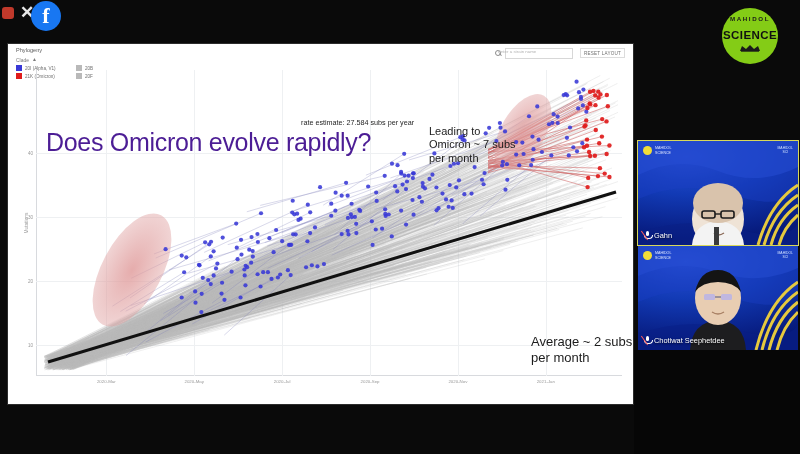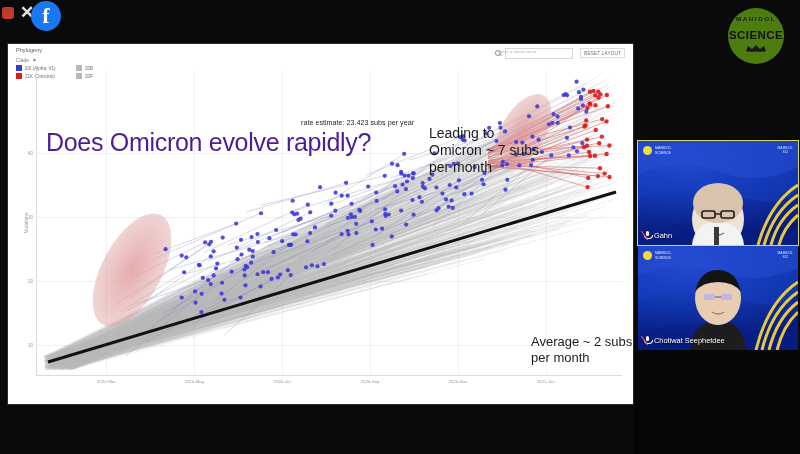--- a/index.html
+++ b/index.html
@@ -9,22 +9,22 @@
   
   #fb-overlay{position:absolute;left:0;top:0;width:72px;height:34px;z-index:40;}
   .fb-chip{position:absolute;left:2px;top:7px;width:12px;height:12px;border-radius:3px;background:#c0392b;}
   .fb-x{position:absolute;left:18px;top:4px;width:18px;height:18px;color:#e8e8e8;font-size:17px;line-height:18px;text-align:center;font-weight:600;}
   .fb-word{position:absolute;left:36px;top:9px;font-size:6px;color:#9b9b9b;letter-spacing:.3px;}
   .fb-circle{position:absolute;left:31px;top:1px;width:30px;height:30px;border-radius:50%;
     background:#1877f2;color:#fff;font-family:"Liberation Serif",serif;font-weight:700;
     font-size:22px;line-height:29px;text-align:center;}
 
   
-  #logo{position:absolute;right:16px;top:8px;width:56px;height:56px;border-radius:50%;
-    background:#4d7c0f;z-index:40;}
+  #logo{position:absolute;right:22px;top:8px;width:56px;height:56px;border-radius:50%;
+    background:#84cc16;z-index:40;}
   .logo-arc{position:absolute;left:0;top:7px;width:56px;text-align:center;font-size:6.2px;
     font-weight:700;color:#1a1a1a;letter-spacing:1.6px;}
   .logo-main{position:absolute;left:0;top:21px;width:56px;text-align:center;font-size:11.5px;
     font-weight:700;color:#111;letter-spacing:.4px;}
   .logo-crown{position:absolute;left:17px;top:36px;width:22px;height:8px;}
 
   
   #panel{position:absolute;left:8px;top:44px;width:625px;height:360px;background:#fff;
     box-shadow:0 0 0 1px #2c2c2c;overflow:hidden;}
 
@@ -58,21 +58,21 @@
   #ylab{position:absolute;left:-20px;top:50%;transform:translateY(-50%) rotate(-90deg);
     transform-origin:center;font-size:4.8px;color:#9a9a9a;white-space:nowrap;}
 
   #svgplot{position:absolute;left:0;top:0;width:586px;height:306px;}
 
   
   .anno{position:absolute;color:#1c1c1c;line-height:1.22;white-space:pre-line;}
   #title-main{position:absolute;left:38px;top:84px;font-size:25px;color:#4c1d95;
     letter-spacing:-.3px;font-weight:400;}
   #rate{position:absolute;left:293px;top:74px;font-size:7.2px;color:#1f1f1f;}
-  #anno-omicron{left:421px;top:81px;font-size:14px;}
+  #anno-omicron{left:421px;top:81px;font-size:11px;}
   #anno-alpha{left:103px;top:231px;font-size:9.4px;}
   #anno-average{left:523px;top:290px;font-size:13px;}
 
   
   .tile{position:absolute;right:2px;width:160px;height:104px;overflow:hidden;background:#0a1b5e;}
   #tile1{top:141px;box-shadow:0 0 0 1px #d8d85a;}
   #tile2{top:246px;}
   .tile-bg{position:absolute;inset:0;background:
      radial-gradient(ellipse 120% 80% at 30% 15%, #2a52d8 0%, #123ab5 45%, #06197a 100%);}
   .tile-badge{position:absolute;left:5px;top:5px;display:flex;align-items:center;gap:3px;}
@@ -1428,21 +1428,21 @@
             <circle cx="573.4487733959447" cy="106.99857001053103" r="2.2" fill="#e01b1b" opacity="0.92"></circle>
             <circle cx="565.9059839332039" cy="66.59084561122155" r="2.2" fill="#e01b1b" opacity="0.92"></circle>
             <circle cx="554.039998891782" cy="21.708748346059" r="2.2" fill="#e01b1b" opacity="0.92"></circle>
             <circle cx="564.4920764046219" cy="24.387132234120337" r="2.2" fill="#e01b1b" opacity="0.92"></circle>
           </g>
         <line x1="12" y1="292" x2="580" y2="122" stroke="#111" stroke-width="3"></line>
       </svg>
     </div>
 
     <div id="title-main">Does Omicron evolve rapidly?</div>
-    <div id="rate">rate estimate: 23.423 subs per year</div>
+    <div id="rate">rate estimate: 27.584 subs per year</div>
     <div class="anno" id="anno-omicron">Leading to
 Omicron ~ 7 subs
 per month</div>
     <div class="anno" id="anno-average">Average ~ 2 subs
 per month</div>
 
   </div>
 
   <div class="tile" id="tile1">
     <div class="tile-bg"></div>

